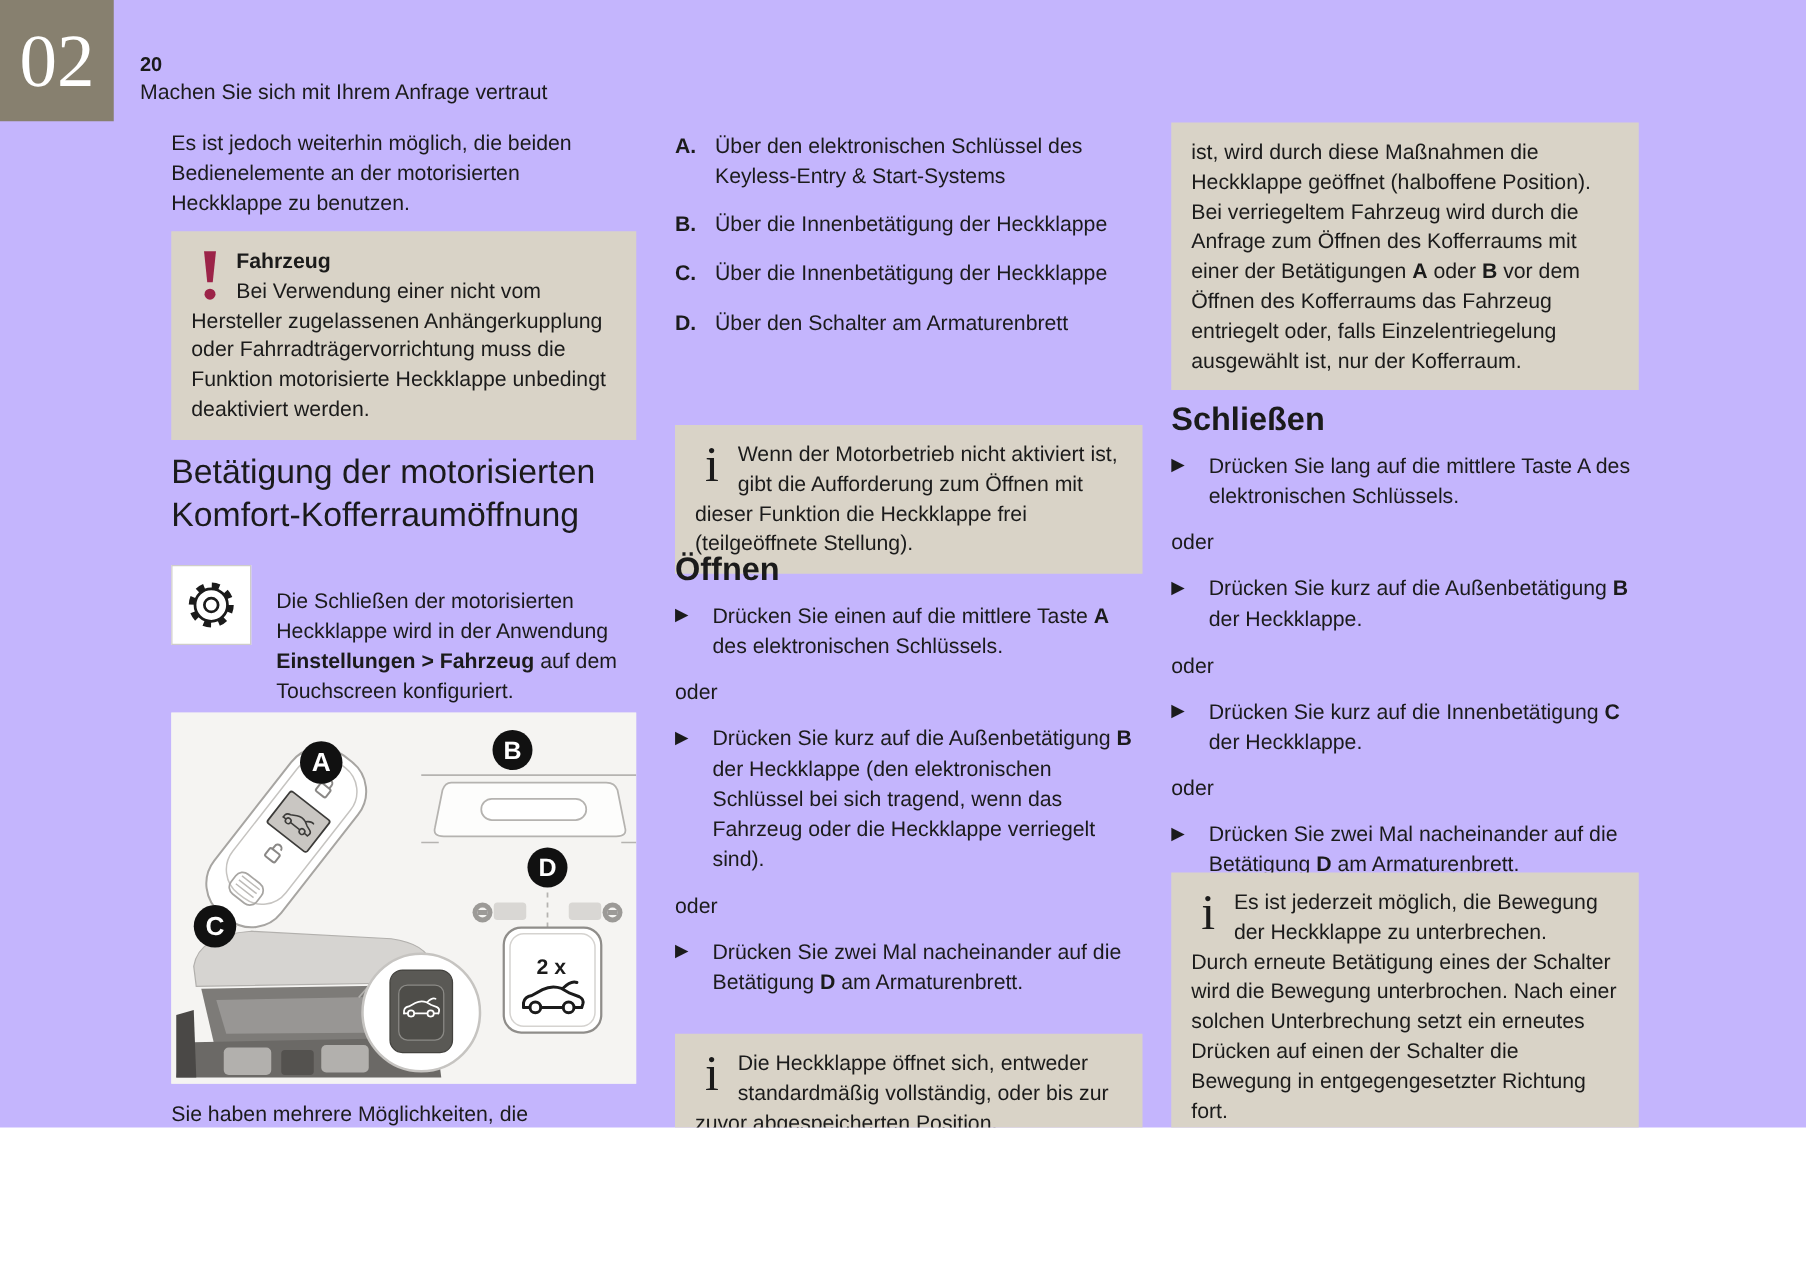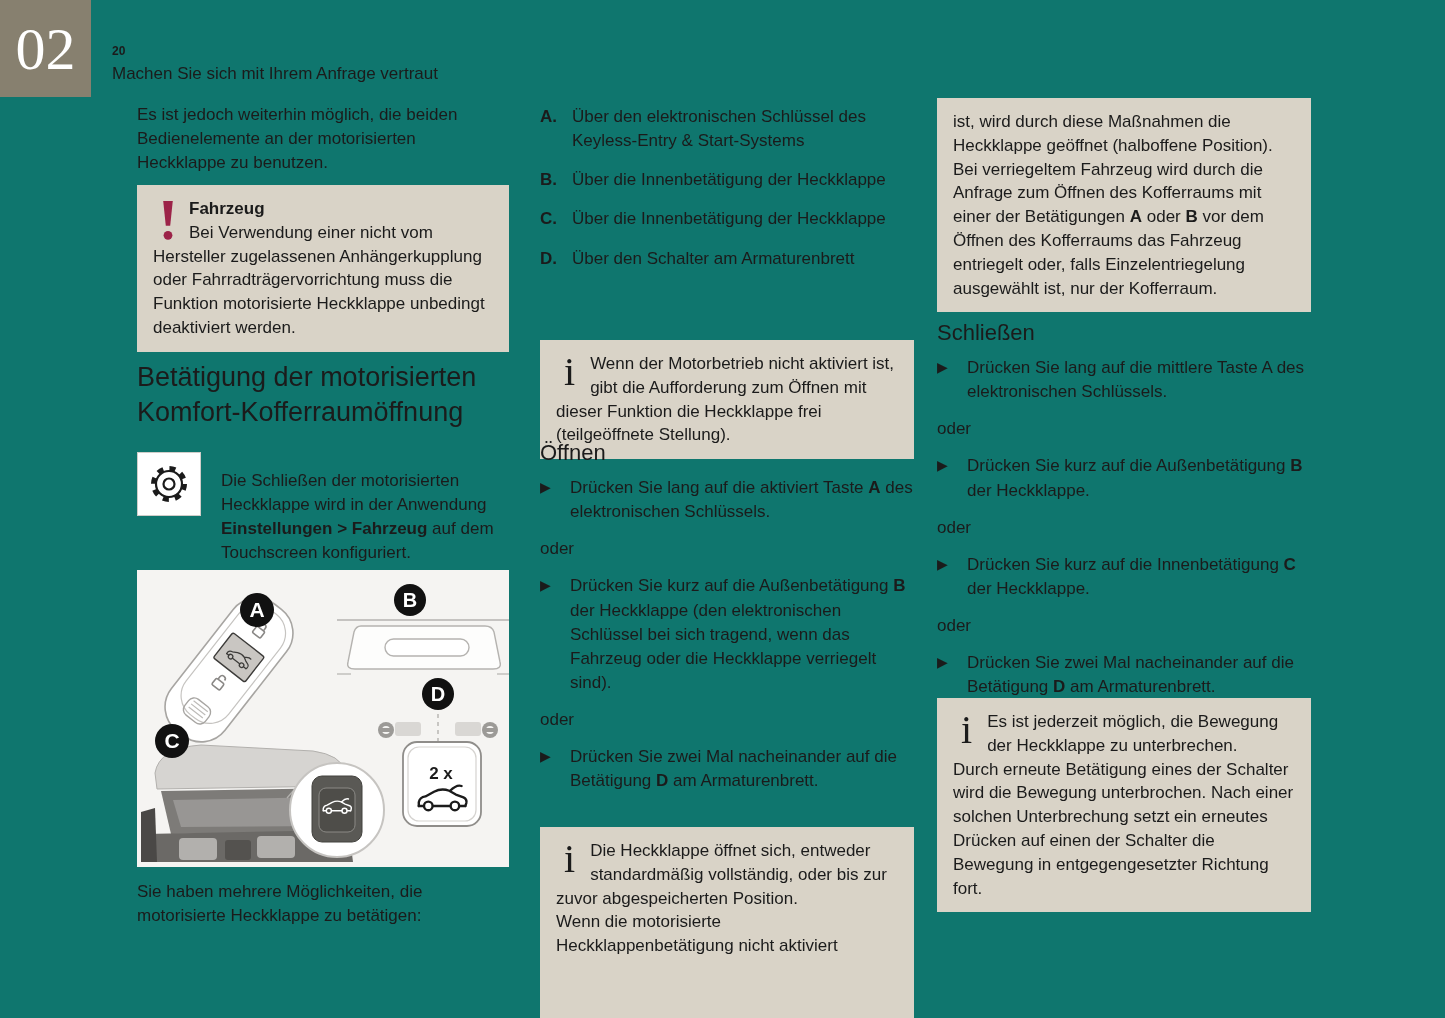--- a/index.html
+++ b/index.html
@@ -1,45 +1,45 @@
 <!DOCTYPE html>
 <html lang="de"><head>
 <meta charset="utf-8">
 <style>
   html,body{margin:0;padding:0;}
-  .page{position:relative;width:1445px;height:1018px;background:#0f766e;
+  .page{position:relative;width:1445px;height:902px;background:#c4b5fd;
         font-family:"Liberation Sans",sans-serif;color:#1b1b1b;overflow:hidden;}
 
   
   .chapter-tab{position:absolute;left:0;top:0;width:91px;height:97px;background:#87806F;
                display:flex;align-items:center;justify-content:center;}
   .chapter-tab span{font-family:"Liberation Serif",serif;font-size:60px;color:#ffffff;line-height:1;}
 
   
-  .page-num{position:absolute;left:112px;top:44px;font-size:12px;font-weight:700;}
+  .page-num{position:absolute;left:112px;top:44px;font-size:16px;font-weight:700;}
   .page-header{position:absolute;left:112px;top:64px;font-size:17px;}
 
   .col{position:absolute;top:0;height:1018px;}
   .col1{left:137px;width:372px;}
   .col2{left:540px;width:374px;}
   .col3{left:937px;width:374px;}
   .block{position:absolute;left:0;right:0;}
 
   .body-text{font-size:17px;line-height:1.42;margin:0;}
 
   
   .box{background:#D9D3C7;padding:12px 16px;font-size:17px;line-height:1.40;}
   .box p{margin:0;}
   .excl-icon{float:left;width:18px;height:44px;margin:2px 12px 0 6px;}
   .info-i{float:left;font-family:"Liberation Serif",serif;font-size:40px;line-height:34px;
           margin:3px 15px 0 8px;font-weight:400;}
   .caution-title{font-weight:700;}
 
   .section-title{font-size:27px;line-height:1.28;font-weight:400;margin:0;}
-  .subhead{font-size:22px;font-weight:400;margin:0 0 10px 0;}
+  .subhead{font-size:26px;font-weight:700;margin:0 0 10px 0;}
 
   
   .config-row{display:flex;}
   .gear-box{flex:0 0 62px;height:62px;border:1px solid #cfcdc9;background:#fff;
             display:flex;align-items:center;justify-content:center;margin-right:20px;}
   .config-text{font-size:17px;line-height:1.42;}
 
   
   .opt{display:flex;font-size:17px;line-height:1.42;margin-bottom:15px;}
   .opt .letter{flex:0 0 32px;font-weight:700;}
@@ -205,21 +205,21 @@
     <div class="box block" style="top:340px;">
       <span class="info-i">i</span>
       <p>Wenn der Motorbetrieb nicht aktiviert ist, gibt die Aufforderung zum Öffnen mit dieser Funktion die Heckklappe frei (teilgeöffnete Stellung).</p>
     </div>
 
     <div class="block" style="top:440px;">
       <h2 class="subhead">Öffnen</h2>
 
       <div class="bullet">
         <span class="tri">▶</span>
-        <span><span>Drücken Sie lang auf die aktiviert Taste </span><span class="b">A</span><span> des elektronischen Schlüssels.</span></span>
+        <span><span>Drücken Sie einen auf die mittlere Taste </span><span class="b">A</span><span> des elektronischen Schlüssels.</span></span>
       </div>
       <p class="or">oder</p>
       <div class="bullet">
         <span class="tri">▶</span>
         <span><span>Drücken Sie kurz auf die Außenbetätigung </span><span class="b">B</span><span> der Heckklappe (den elektronischen Schlüssel bei sich tragend, wenn das Fahrzeug oder die Heckklappe verriegelt sind).</span></span>
       </div>
       <p class="or">oder</p>
       <div class="bullet">
         <span class="tri">▶</span>
         <span><span>Drücken Sie zwei Mal nacheinander auf die Betätigung </span><span class="b">D</span><span> am Armaturenbrett.</span></span>

